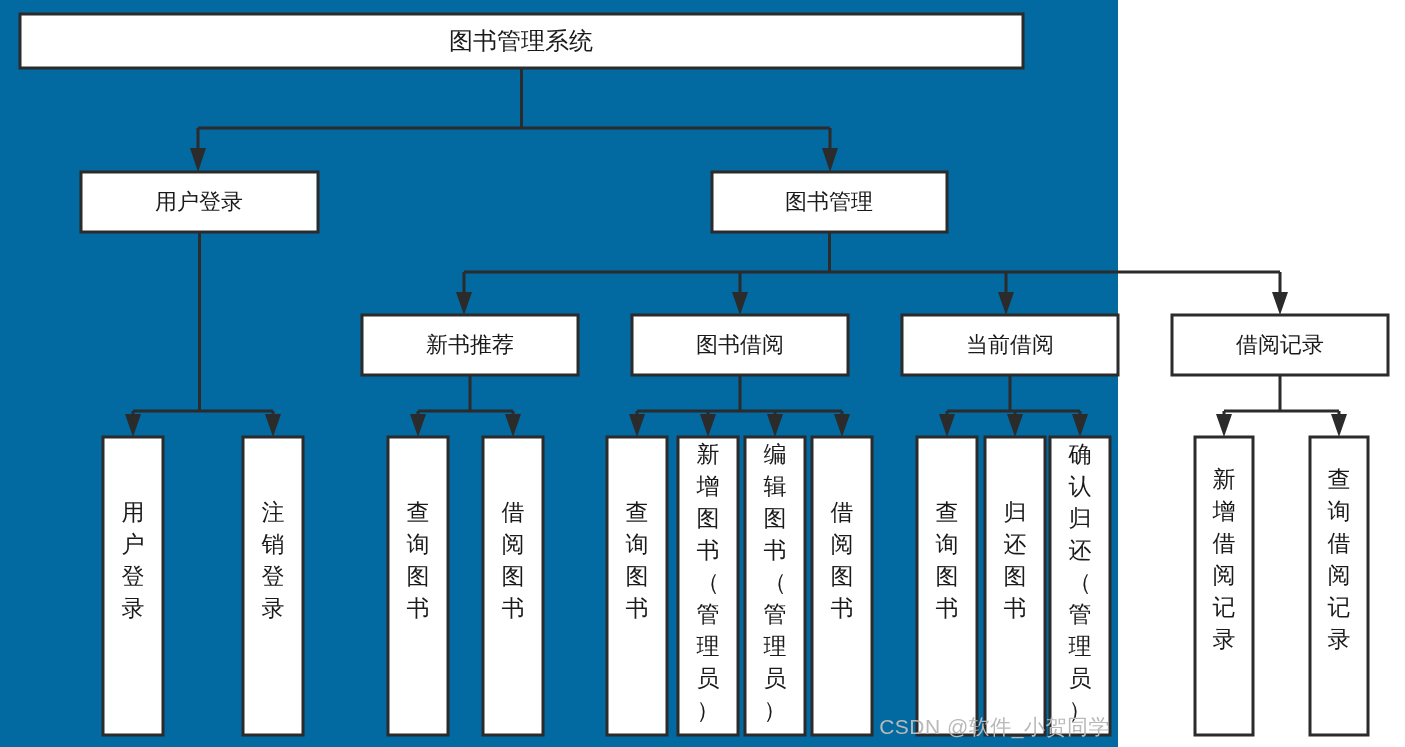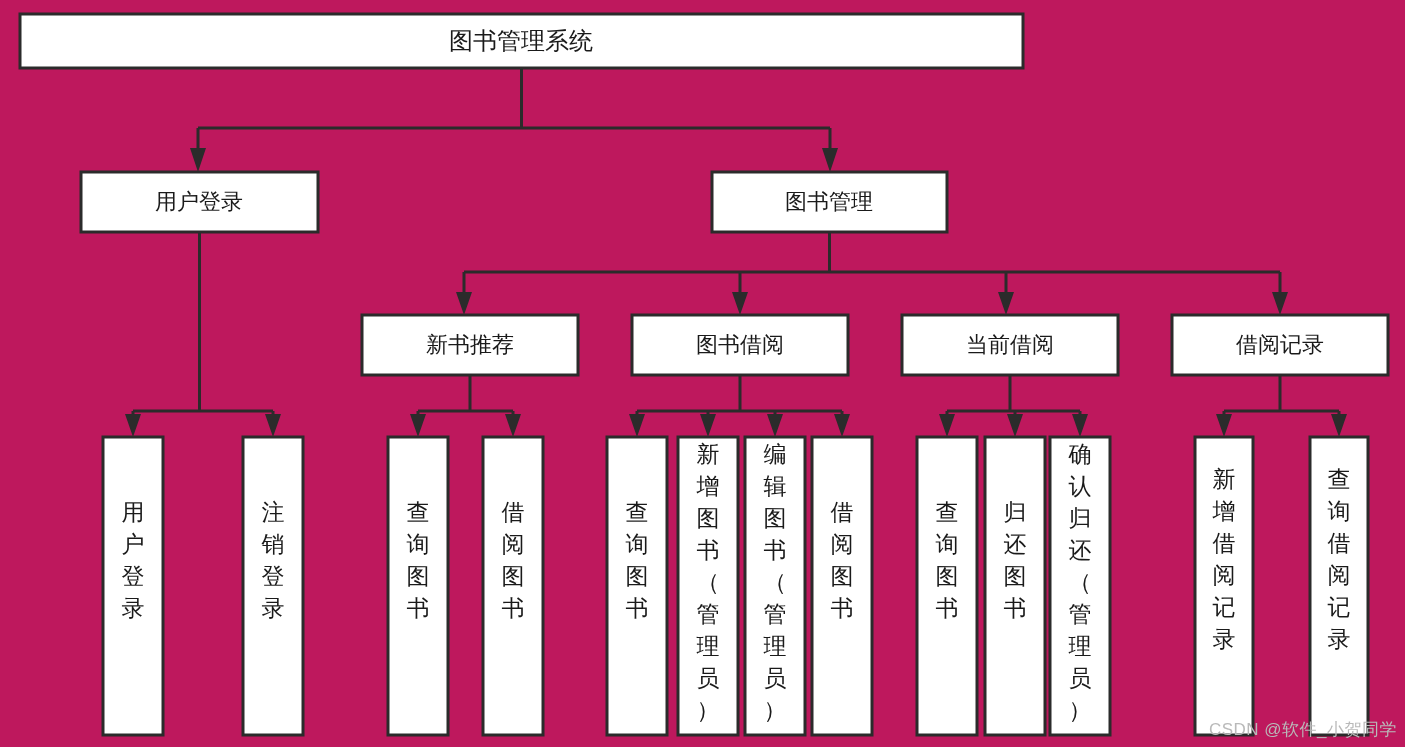--- a/index.html
+++ b/index.html
@@ -8,23 +8,23 @@
     background: #ffffff;
   }
   body {
     width: 1405px;
     height: 747px;
     font-family: "Liberation Sans", "DejaVu Sans", sans-serif;
     overflow: hidden;
   }
   #diagram-root {
     position: relative;
-    width: 1405px;
+    width: 1118px;
     height: 747px;
-    background: #be185d;
+    background: #0369a1;
     text-decoration: underline;
   }
   svg#flow {
     position: absolute;
     left: 0;
     top: 0;
     width: 1405px;
     height: 747px;
     display: block;
   }
@@ -57,21 +57,21 @@
   }
   .arrow-head {
     fill: #2b2b2b;
     stroke: none;
   }
   .watermark {
     position: absolute;
     right: 8px;
     bottom: 6px;
     font-family: "Liberation Sans", "DejaVu Sans", sans-serif;
-    font-size: 17px;
+    font-size: 21px;
     color: #b9b9b9;
     letter-spacing: 0.5px;
     white-space: nowrap;
     pointer-events: none;
   }
 </style>
 </head>
 <body>
 
 <div id="diagram-root">

